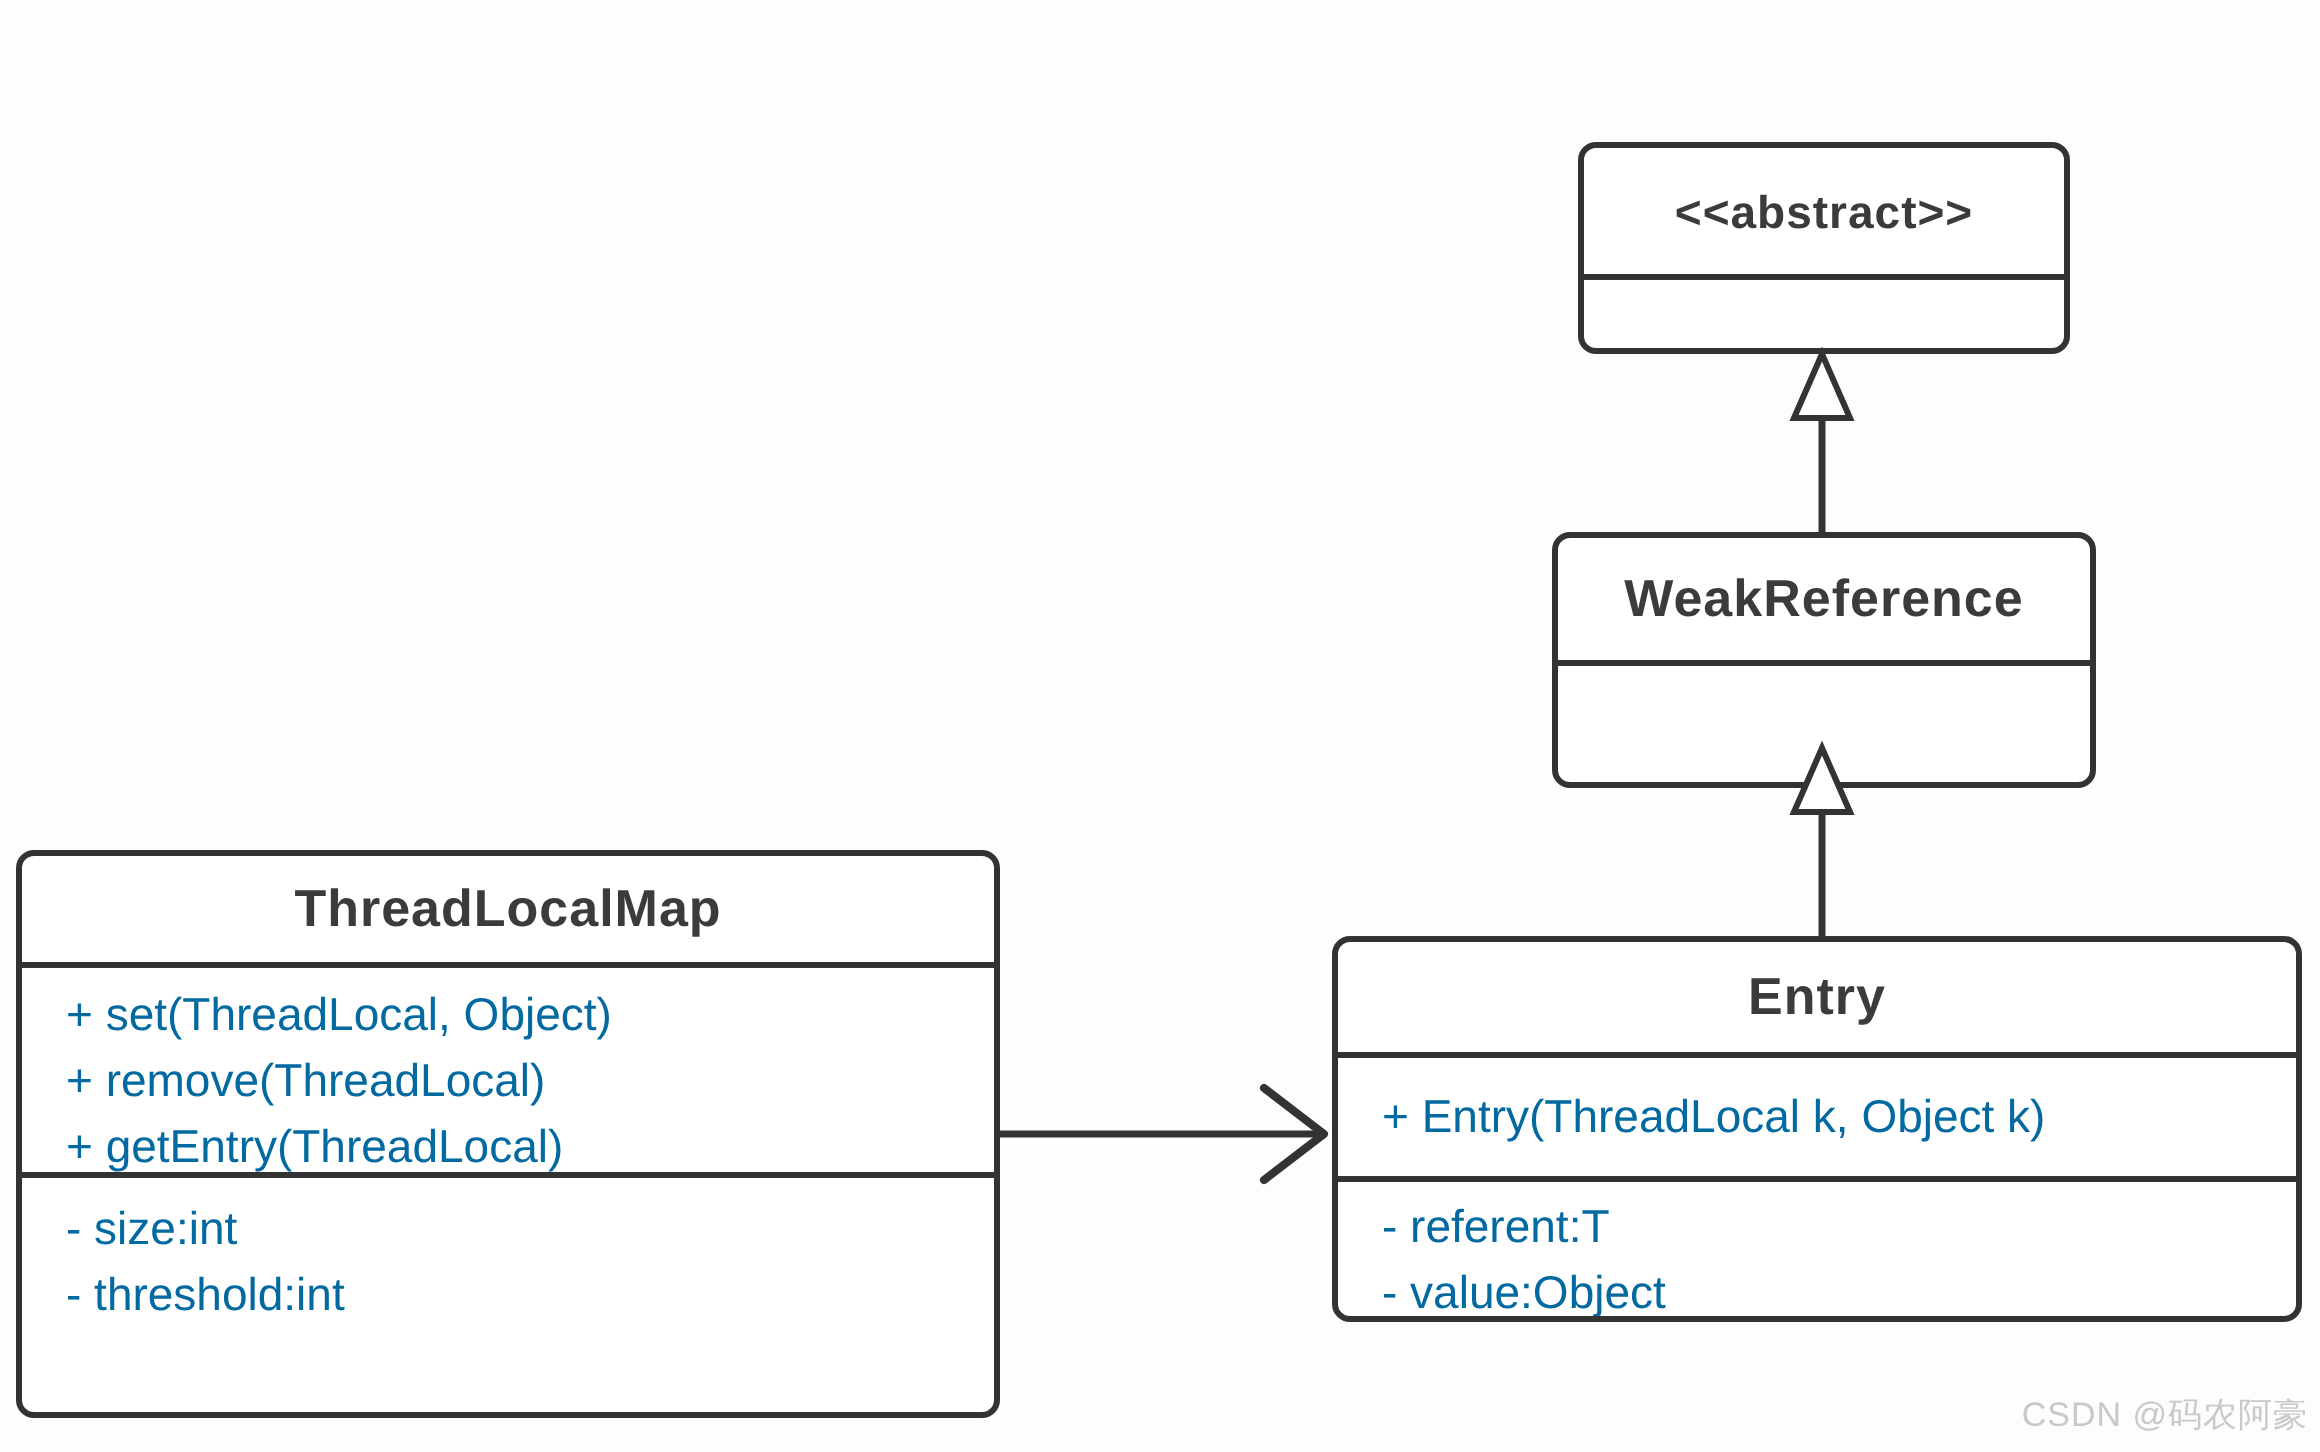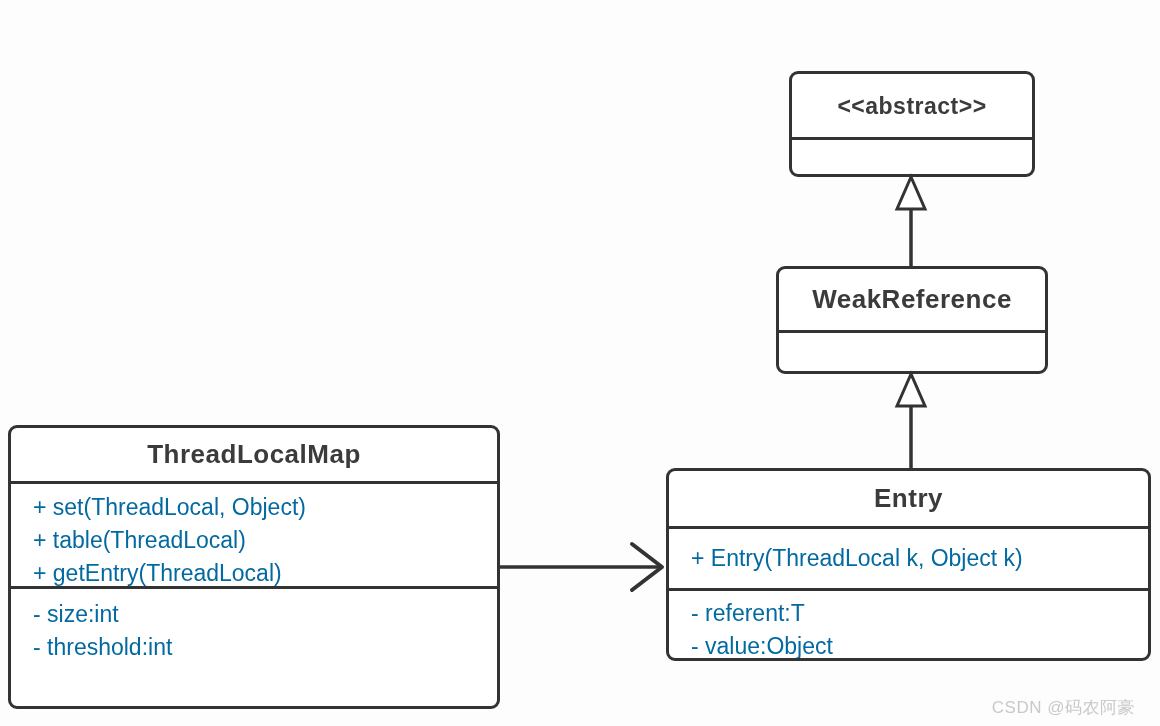--- a/index.html
+++ b/index.html
@@ -46,38 +46,38 @@
     padding: 6px 10px 0 22px;
   }
   .uml-section.with-divider { border-bottom: 3px solid #333333; }
   .uml-section.empty { padding: 0; }
   .uml-section.grow { flex: 1 1 auto; }
   .member { white-space: nowrap; }
 
   
   #box-reference       { left: 789px; top: 71px;  width: 246px; height: 106px; }
   #box-reference .uml-title { height: 66px; }
-  #box-weakreference   { left: 776px; top: 266px; width: 272px; height: 108px; }
+  #box-weakreference   { left: 776px; top: 266px; width: 272px; height: 128px; }
   #box-weakreference .uml-title { height: 64px; }
   #box-entry           { left: 666px; top: 468px; width: 485px; height: 193px; }
   #box-entry .uml-title { height: 58px; }
   #box-entry .methods  { height: 62px; display: flex; align-items: center; padding-top: 0; }
   #box-threadlocalmap  { left: 8px;   top: 425px; width: 492px; height: 284px; }
   #box-threadlocalmap .uml-title { height: 56px; }
   #box-threadlocalmap .methods { height: 105px; padding-top: 7px; }
   #box-threadlocalmap .attrs   { padding-top: 9px; }
 
   svg.arrows {
     position: absolute;
     inset: 0;
     pointer-events: none;
   }
   .watermark {
     position: absolute;
-    right: 25px;
+    right: 6px;
     bottom: 7px;
     font-size: 17px;
     color: #c9c9c9;
     letter-spacing: 0.5px;
   }
 </style>
 </head>
 <body>
 
 <div class="canvas">
@@ -108,21 +108,21 @@
       <div class="member">- value:Object</div>
     </div>
   </div>
 
   <div class="uml-class" id="box-threadlocalmap">
     <div class="uml-title">
       <span class="class-name-lg">ThreadLocalMap</span>
     </div>
     <div class="uml-section methods with-divider">
       <div class="member">+ set(ThreadLocal, Object)</div>
-      <div class="member">+ table(ThreadLocal)</div>
+      <div class="member">+ remove(ThreadLocal)</div>
       <div class="member">+ getEntry(ThreadLocal)</div>
     </div>
     <div class="uml-section attrs grow">
       <div class="member">- size:int</div>
       <div class="member">- threshold:int</div>
     </div>
   </div>
 
   <svg class="arrows" width="1160" height="726" viewBox="0 0 1160 726">
 

